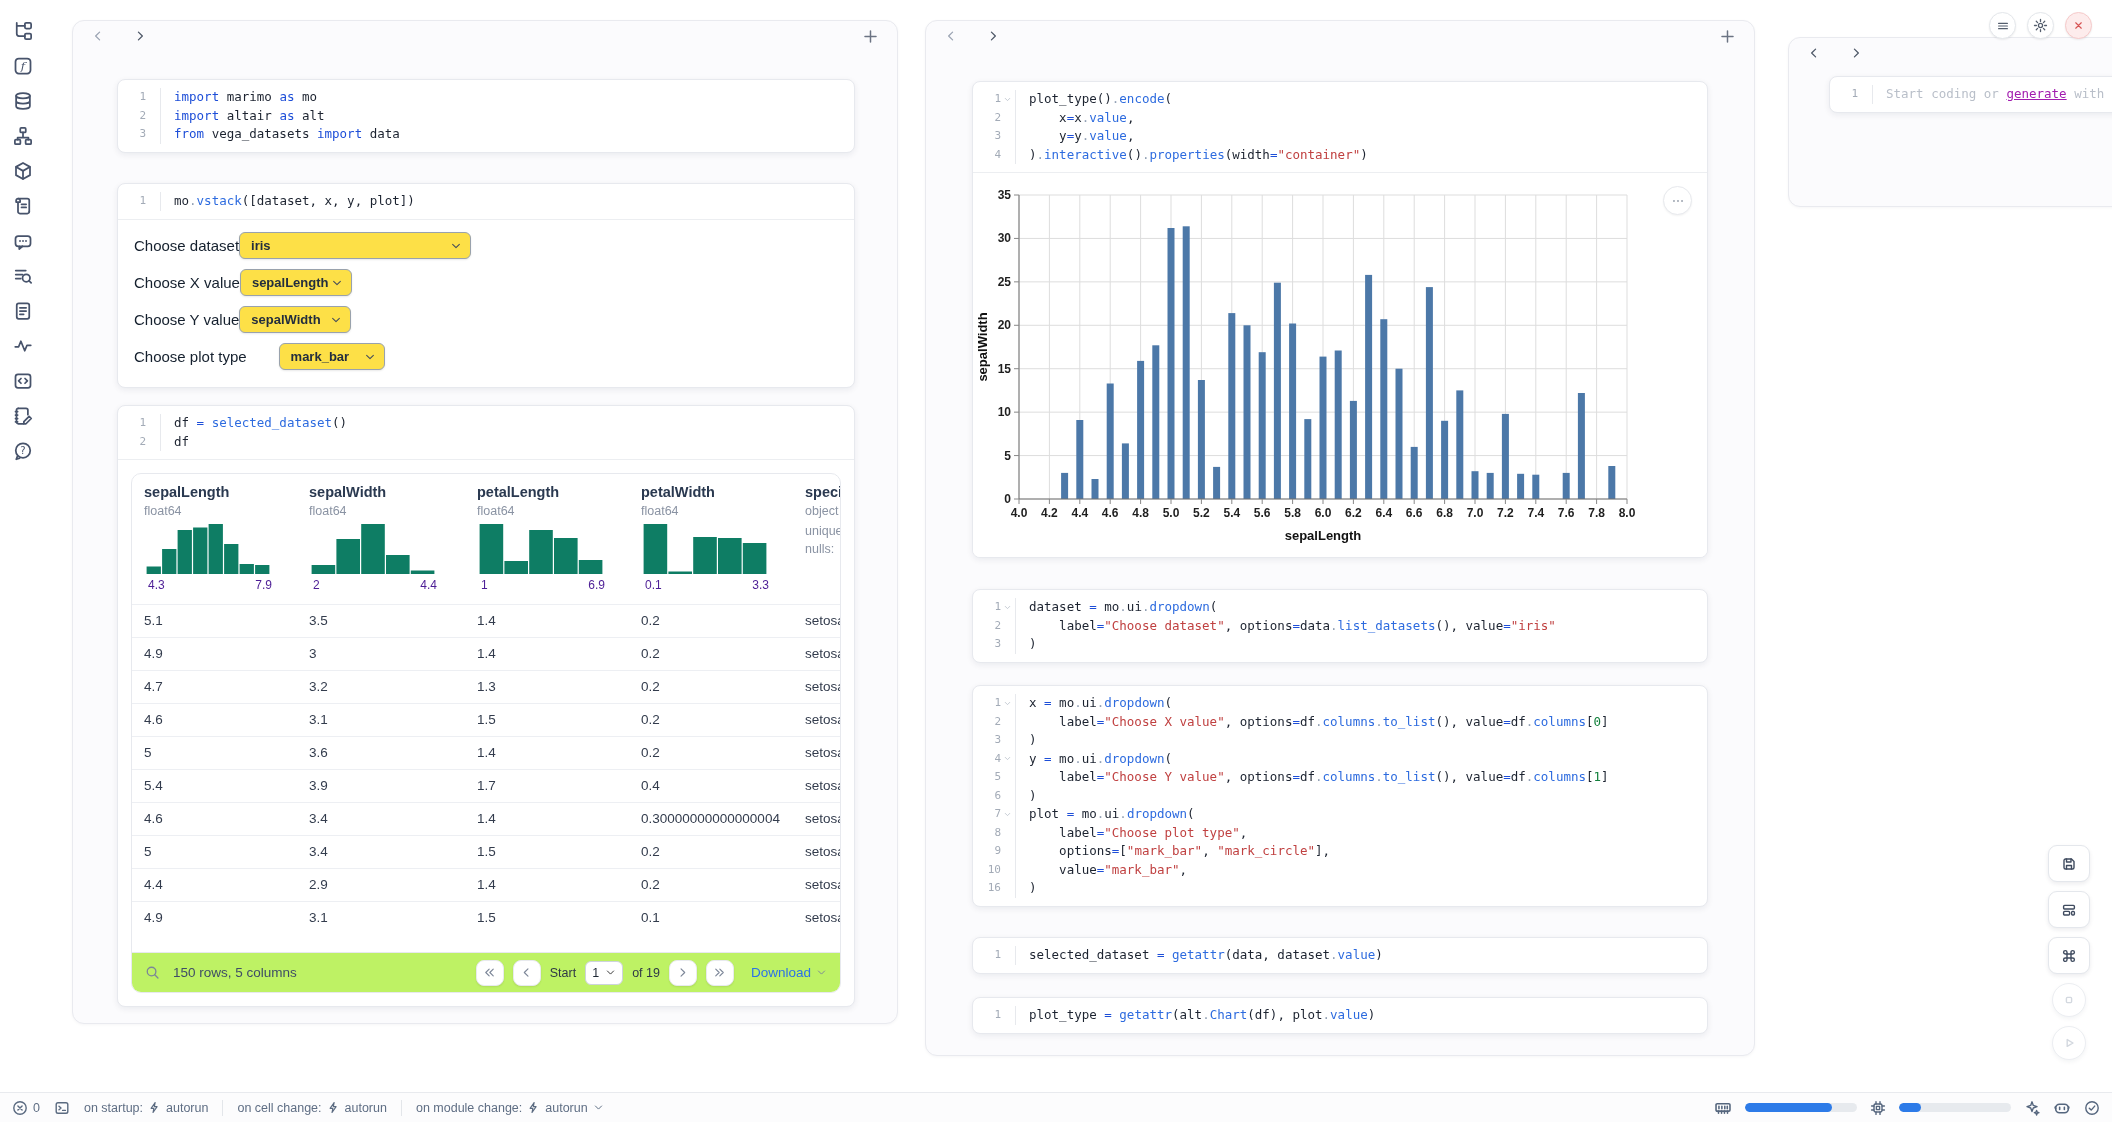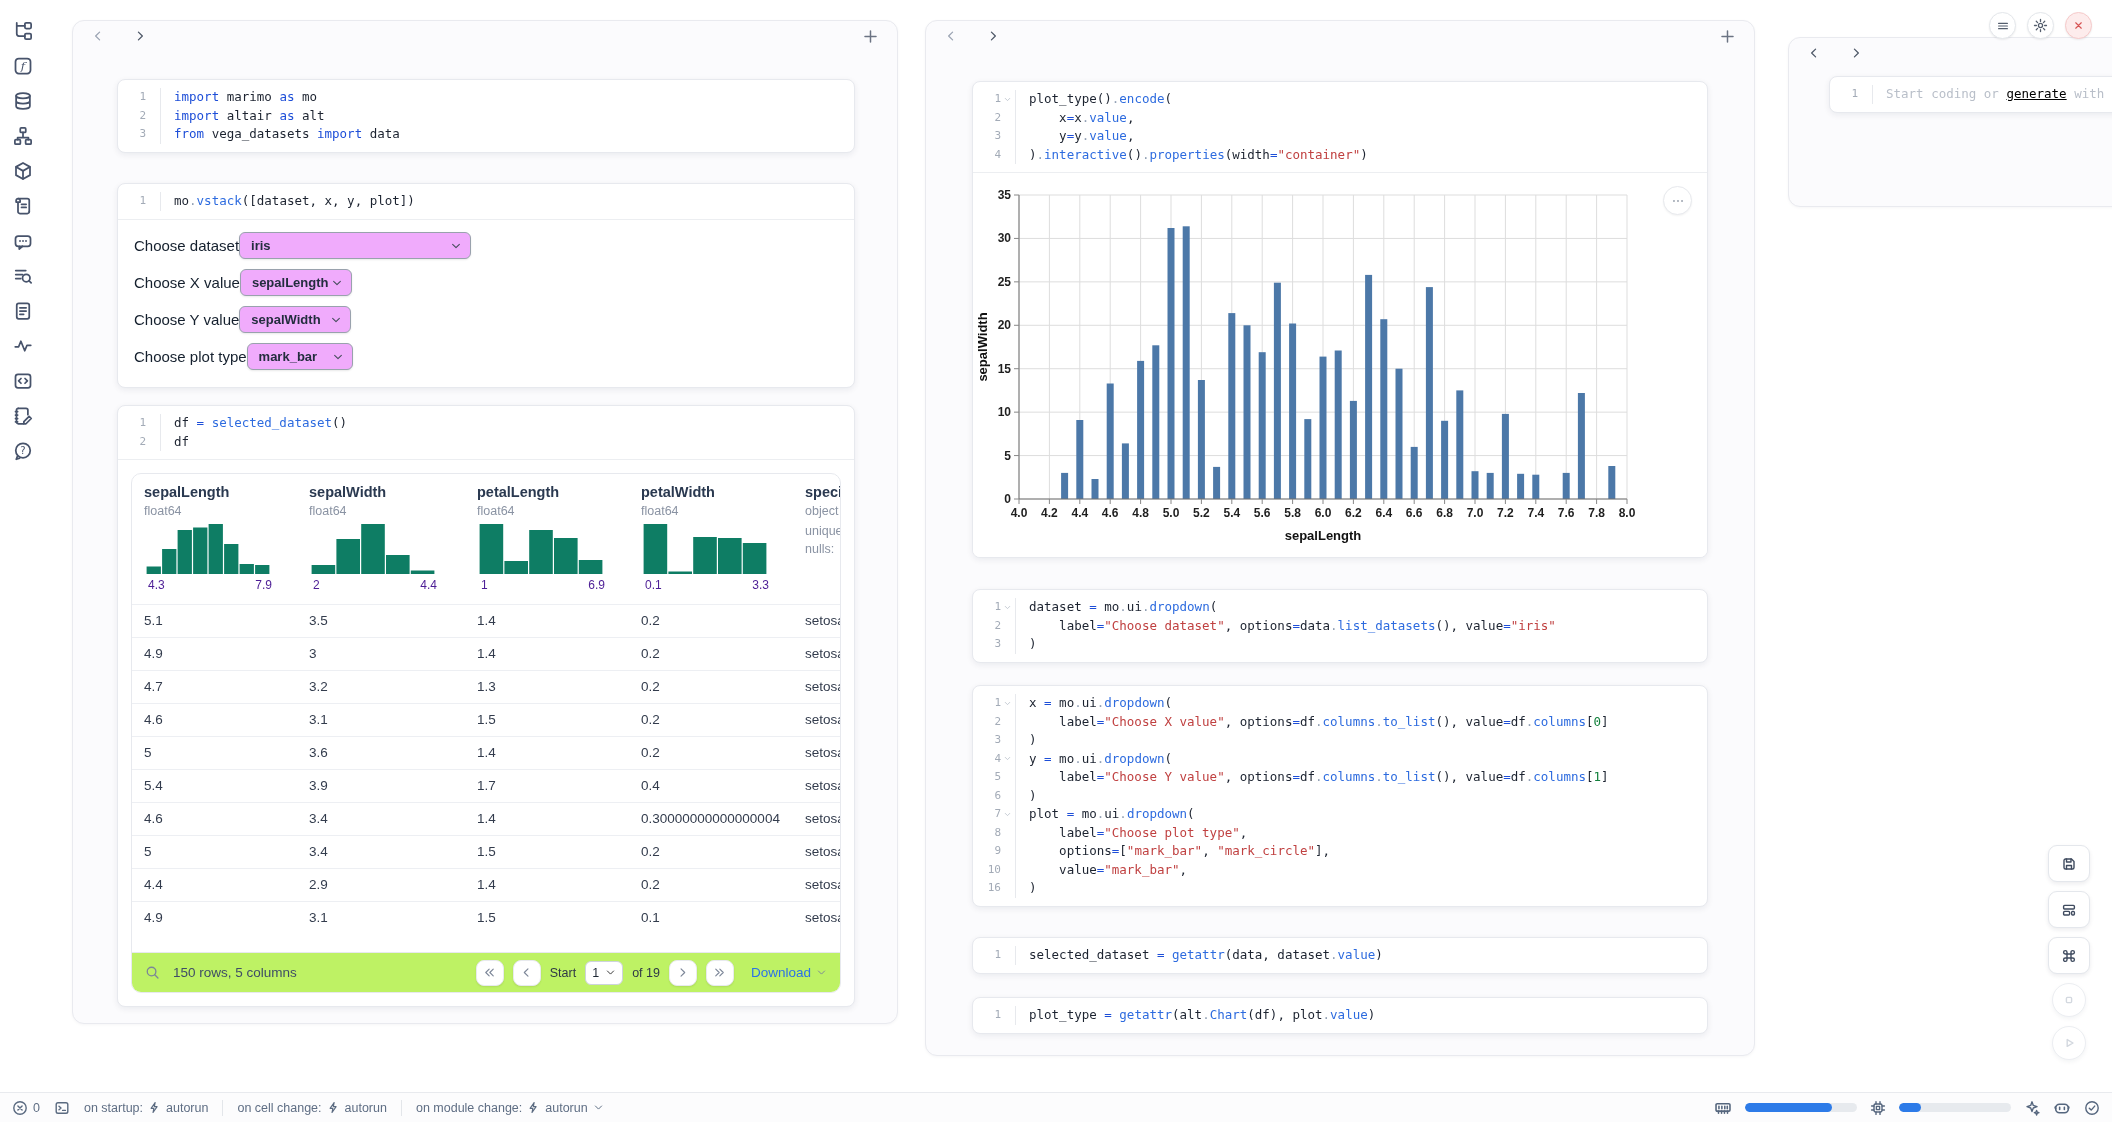--- a/index.html
+++ b/index.html
@@ -44,21 +44,21 @@
   .lc { border-left:1px solid #e7e9ed; margin-left:2px; padding-left:13px; padding-right:8px;
     white-space:pre; color:#1c2330; }
   .tk-kw{color:#1d4ed8}.tk-fn{color:#2d6bdf}.tk-str{color:#c04141}
   .tk-num{color:#12803c}.tk-dot{color:#93a1b5}.tk-pl{color:#1c2330}
   .outsep { border-top:1px solid #eceef1; }
 
   
   .widgets { padding:12px 16px 16px 16px; display:flex; flex-direction:column; gap:9px; }
   .wrow { display:flex; align-items:center; height:28px; }
   .wlabel { font-size:15px; color:#15202e; }
-  .wselect { height:27px; border:1px solid #99a2ad; border-radius:6px; background:#f0abfc;
+  .wselect { height:27px; border:1px solid #99a2ad; border-radius:6px; background:#fde047;
     display:inline-flex; align-items:center; justify-content:space-between;
     padding:0 8px 0 11px; font-size:13px; font-weight:700; color:#232d3e;
     box-shadow:0 1px 2px rgba(0,0,0,.09); cursor:pointer; }
   .wselect .icon { color:#444d5a; }
 
   
   .table-output { padding:13px; }
   .table-box { position:relative; height:520px; border:1px solid #e7e9ee; border-radius:10px;
     background:#fff; overflow:hidden; }
   .thead { position:relative; height:130px; }
@@ -90,21 +90,21 @@
 
   
   .chart-out { position:relative; height:384px; background:#fff; }
   .chart-menu { position:absolute; top:13px; right:15px; width:29px; height:29px;
     border-radius:50%; border:1px solid #e7e9ed; background:#fff; color:#9aa2ae;
     display:flex; align-items:center; justify-content:center; cursor:pointer;
     box-shadow:0 1px 2px rgba(0,0,0,.05); }
 
   
   .ph-text { color:#b9bfc9; }
-  .ph-text .link { text-decoration:underline; color:#000000; cursor:pointer; }
+  .ph-text .link { text-decoration:underline; color:#a21caf; cursor:pointer; }
 
   
   .winbtns { position:absolute; top:12px; right:20px; display:flex; gap:11px; }
   .wbtn { width:27px; height:27px; border-radius:50%; background:#fff; border:1px solid #e4e7eb;
     box-shadow:0 1px 2px rgba(0,0,0,.07); color:#555f6e; display:flex; align-items:center;
     justify-content:center; cursor:pointer; }
   .wbtn.close { background:#fdecec; border-color:#f6caca; color:#d65454; }
 
   
   .actions { position:absolute; right:22px; top:845px; width:42px; display:flex;
@@ -335,21 +335,21 @@
             <span>sepalWidth</span>
             <span class="icon s12">
               <svg viewBox="0 0 16 16" fill="none" stroke="currentColor" stroke-width="1.4" stroke-linecap="round" stroke-linejoin="round">
                 <path d="M3.5 5.8L8 10.3l4.5-4.5"></path>
               </svg>
             </span>
           </div>
         </div>
         <div class="wrow">
           <span class="wlabel">Choose plot type</span>
-          <div class="wselect" style="width: 106px;">
+          <div class="wselect" style="width: 106px; margin-left: 32px;">
             <span>mark_bar</span>
             <span class="icon s12">
               <svg viewBox="0 0 16 16" fill="none" stroke="currentColor" stroke-width="1.4" stroke-linecap="round" stroke-linejoin="round">
                 <path d="M3.5 5.8L8 10.3l4.5-4.5"></path>
               </svg>
             </span>
           </div>
         </div>
       </div>
   </div>

